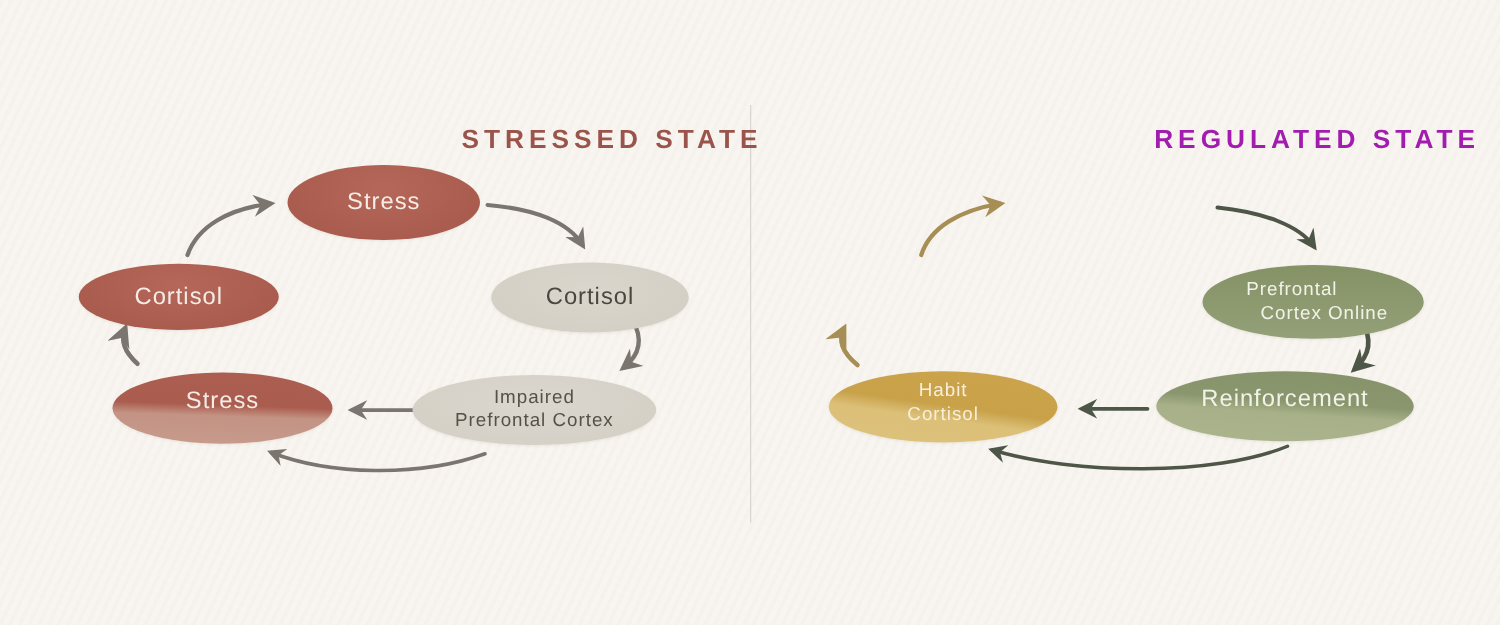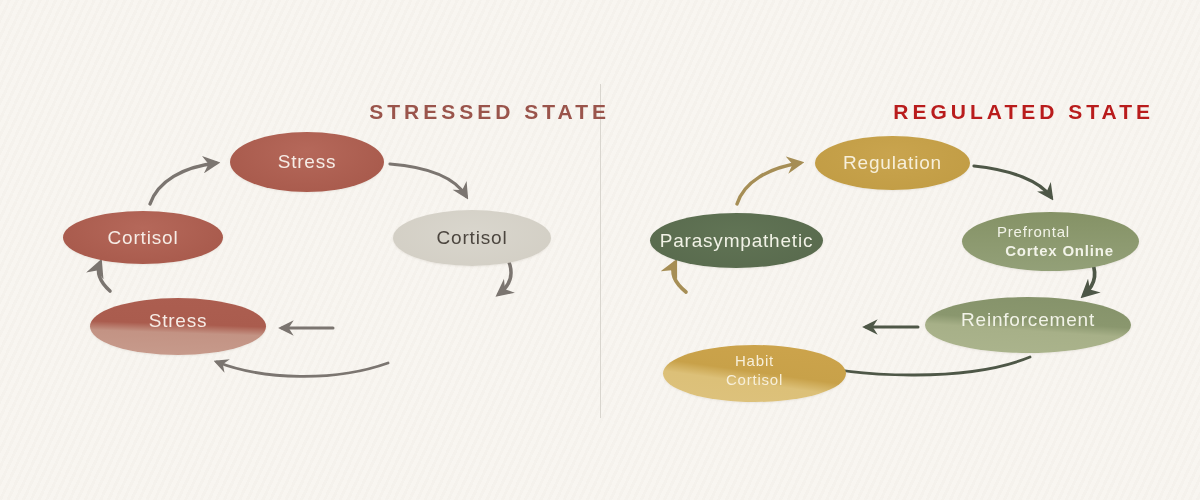--- a/index.html
+++ b/index.html
@@ -22,38 +22,38 @@
   }
   .divider{
     position:absolute;left:600px;top:84px;width:1px;height:334px;
     background:#d9d6cf;
   }
   .title{
     position:absolute;top:83px;width:600px;text-align:right;
     font-size:21px;font-weight:bold;letter-spacing:4px;
   }
   .title-left{left:10px;color:#9a544b;}
-  .title-right{left:554px;color:#b91c1c;}
+  .title-right{left:584px;color:#a21caf;}
 
   .node{
     position:absolute;border-radius:50%;
     display:flex;flex-direction:column;align-items:center;justify-content:center;
     text-align:left;letter-spacing:0.8px;
     box-shadow:0 1px 2px rgba(120,105,90,0.10);
   }
   .node .line{display:block;line-height:1.25;}
   .fs-lg{font-size:19px;}
   .fs-md{font-size:15px;}
 
   .c-red{background:radial-gradient(ellipse at 50% 32%, #b5685a 0%, #a95b4d 75%);color:#f6ece6;}
   .c-red-wash{background:linear-gradient(182deg, #ac5e50 0%, #aa5c4e 46%, #c39384 60%, #c79b8c 100%);color:#f6ece6;}
   .c-stone{background:radial-gradient(ellipse at 50% 40%, #d9d6cd 0%, #d3cfc5 80%);color:#4c463f;}
   .c-stone2{background:radial-gradient(ellipse at 50% 40%, #dbd7cf 0%, #d4d0c6 80%);color:#55504a;}
   .c-gold{background:radial-gradient(ellipse at 50% 35%, #c9a44e 0%, #c29d45 78%);color:#f7efda;}
-  .c-gold-wash{background:linear-gradient(188deg, #cda44c 0%, #c8a149 48%, #dcc078 62%, #ddc27d 100%);color:#f7efda;margin-top:48px;}
+  .c-gold-wash{background:linear-gradient(188deg, #cda44c 0%, #c8a149 48%, #dcc078 62%, #ddc27d 100%);color:#f7efda;}
   .c-sage{background:linear-gradient(180deg, #859266 0%, #8d9a70 55%, #93a078 100%);color:#f2f3e8;}
   .c-sage-wash{background:linear-gradient(184deg, #85926a 0%, #8a976e 44%, #a7b088 58%, #abb48d 100%);color:#f2f3e8;}
   .c-darkgreen{background:radial-gradient(ellipse at 50% 38%, #617455 0%, #596b4e 80%);color:#f1f2e6;}
 
   svg.arrows{position:absolute;left:0;top:0;pointer-events:none;}
 </style>
 </head>
 <body>
 
 <div class="canvas">
@@ -98,46 +98,44 @@
   <h2 class="title title-left">STRESSED STATE</h2>
 
   <div class="node c-red fs-lg" style="left:230px;top:132px;width:154px;height:60px;">
     <span class="line">Stress</span>
   </div>
 
   <div class="node c-stone fs-lg" style="left:393px;top:210px;width:158px;height:56px;">
     <span class="line">Cortisol</span>
   </div>
 
+  <div class="node c-stone2 fs-md" style="left:330px;top:300px;width:195px;height:56px;">
+    <span class="line">Impaired</span>
+    <span class="line">Prefrontal Cortex</span>
+  </div>
 
   <div class="node c-red-wash fs-lg" style="left:90px;top:298px;width:176px;height:57px;padding-bottom:12px;box-sizing:border-box;">
     <span class="line">Stress</span>
   </div>
 
   <div class="node c-red fs-lg" style="left:63px;top:211px;width:160px;height:53px;">
     <span class="line">Cortisol</span>
   </div>
 
   <h2 class="title title-right">REGULATED STATE</h2>
 
-  <div class="node c-gold fs-lg" style="left:815px;top:136px;width:155px;height:54px;">
-    <span class="line">Regulation</span>
-  </div>
 
   <div class="node c-sage fs-md" style="left:962px;top:212px;width:177px;height:59px;">
     <span class="line" style="transform:translateX(-17px);">Prefrontal</span>
-    <span class="line" style="transform:translateX(9px);font-weight:bold;">Cortex Online</span>
+    <span class="line" style="transform:translateX(9px);">Cortex Online</span>
   </div>
 
   <div class="node c-sage-wash fs-lg" style="left:925px;top:297px;width:206px;height:56px;padding-bottom:10px;box-sizing:border-box;">
     <span class="line">Reinforcement</span>
   </div>
 
   <div class="node c-gold-wash fs-md" style="left:663px;top:297px;width:183px;height:57px;padding-bottom:6px;box-sizing:border-box;">
     <span class="line">Habit</span>
     <span class="line">Cortisol</span>
   </div>
 
-  <div class="node c-darkgreen fs-lg" style="left:650px;top:213px;width:173px;height:55px;">
-    <span class="line">Parasympathetic</span>
-  </div>
 
 </div>
 
 </body></html>

